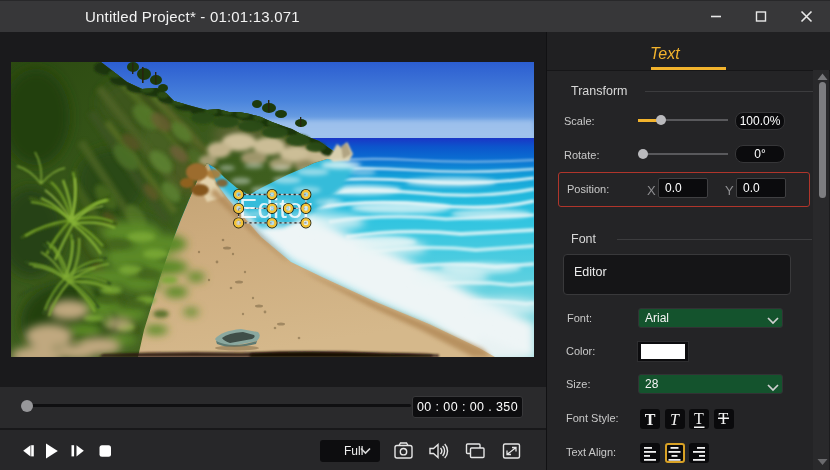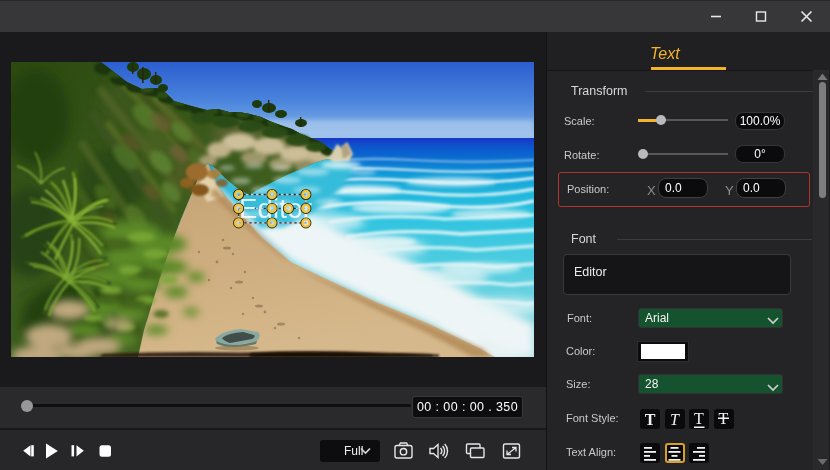--- a/index.html
+++ b/index.html
@@ -39,41 +39,42 @@
 
 #scroll { position:absolute; left:266px; top:38px; width:16px; height:400px; background:#29292b; }
 #thumb { position:absolute; left:6px; top:12px; width:7px; height:116px; background:#7d7d80; border-radius:3.5px; }
 
 .lbl { position:absolute; color:#c9c9c9; font-size:11px; }
 .sec { position:absolute; color:#d8d8d8; font-size:12.5px; }
 .hr  { position:absolute; height:1px; background:#3c3c3e; }
 .valbox { position:absolute; width:50px; height:18px; background:#0b0b0d; border:1px solid #363638;
   border-radius:8px; color:#ffffff; font-size:12px; text-align:center; line-height:16px; }
 .inpbox { position:absolute; width:50px; height:20px; background:#0b0b0d; border:1px solid #404042;
-  border-radius:8px; color:#ffffff; font-size:12px; line-height:18px; padding-left:6px; }
+  border-radius:2px; color:#ffffff; font-size:12px; line-height:18px; padding-left:6px; }
 .drop { position:absolute; left:91px; width:145px; height:20px; background:#14532d;
   border:1px solid #323234; border-radius:3px; color:#f5f5f5; font-size:12px; line-height:18px; padding-left:6px; }
 .sld-track { position:absolute; width:90px; height:2px; background:#59595c; }
 .sld-fill { position:absolute; height:3px; background:#f2b32d; }
 .sld-knob { position:absolute; width:10px; height:10px; border-radius:50%; background:#bababd; }
 .tbtn { position:absolute; width:20px; height:20px; background:#0a0a0c; border-radius:3px; }
 #redbox { position:absolute; left:11px; top:140px; width:252px; height:35px;
   border:1px solid #b0352b; border-radius:3px; }
 .xy { position:absolute; color:#8f8f92; font-size:13px; }
 #editorbox { position:absolute; left:16px; top:222px; width:228px; height:41px; background:#151517;
   border:1px solid #39393b; border-radius:4px; color:#ececec; font-size:12.5px; padding:10px 0 0 10px; }
 #colorswatch { position:absolute; left:90px; top:309px; width:52px; height:21px; background:#0c0c0e;
   border:1px solid #2e2e30; }
 #colorinner { position:absolute; left:3px; top:2px; width:44px; height:15px; background:#ffffff; }
 </style>
 </head>
 <body>
 <div id="app">
 
   <div id="titlebar">
+    <span id="title">Untitled Project* - 01:01:13.071</span>
     <svg width="830" height="32" style="position:absolute;left:0;top:0">
       <line x1="711" y1="15.5" x2="721" y2="15.5" stroke="#e8e8e8" stroke-width="1.6"></line>
       <rect x="756.5" y="11" width="9" height="9" fill="none" stroke="#e8e8e8" stroke-width="1.4"></rect>
       <path d="M801.5 10.5 L811.5 20.5 M811.5 10.5 L801.5 20.5" stroke="#e8e8e8" stroke-width="1.6"></path>
     </svg>
   </div>
 
   <div id="preview">
     <svg id="video" viewBox="0 0 523 295" preserveAspectRatio="none">
         <defs>

